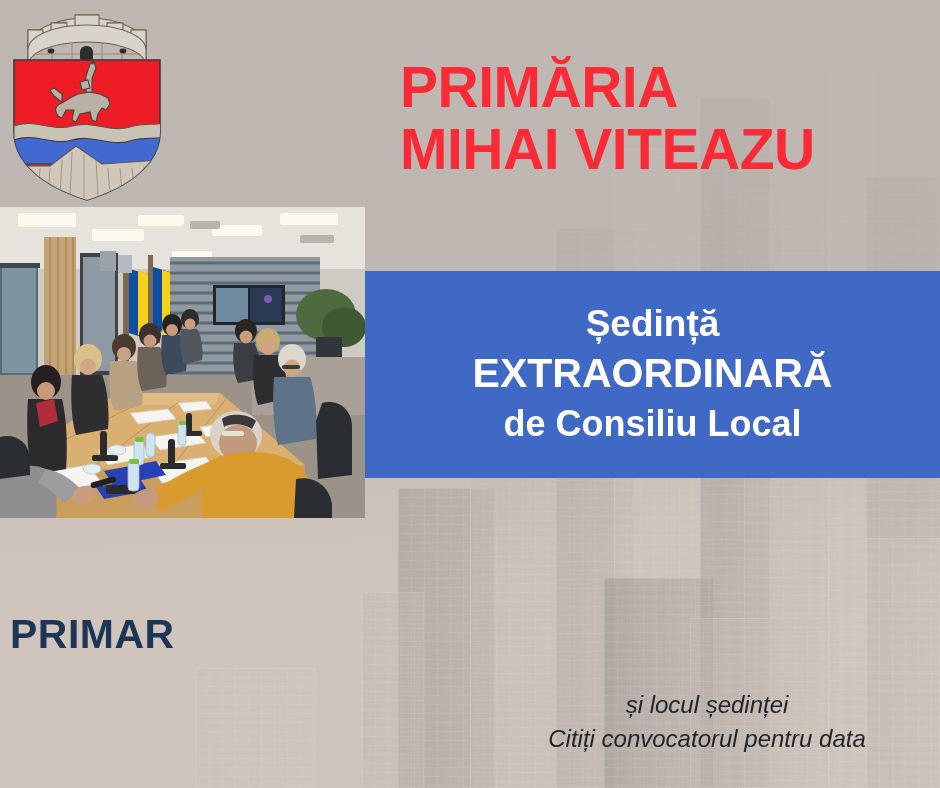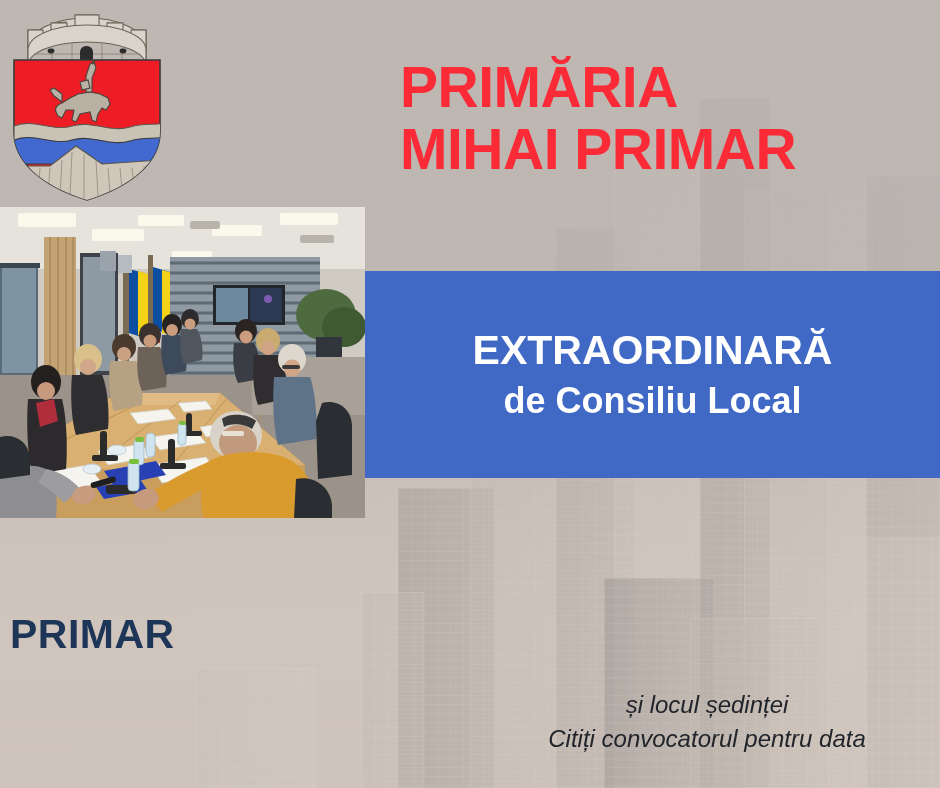--- a/index.html
+++ b/index.html
@@ -243,21 +243,21 @@
           <path d="M88,60 L96,50 L102,44" stroke-width="2.2" fill="none"></path>
           <circle cx="103" cy="41" r="4"></circle>
           <path d="M76,78 L84,76 L86,84 L78,86 Z"></path>
         </g>
       </g>
     </svg>
   </div>
 
   <div class="title-block">
     <div class="title-line l1">PRIMĂRIA</div>
-    <div class="title-line l2">MIHAI PRIMAR</div>
+    <div class="title-line l2">MIHAI VITEAZU</div>
   </div>
 
   <div class="photo">
     <svg width="365" height="311" viewBox="0 0 365 311">
 
       <rect x="0" y="0" width="365" height="311" fill="#d8d4cd"></rect>
       <rect x="0" y="0" width="365" height="66" fill="#e6e3dd"></rect>
       <rect x="0" y="62" width="365" height="140" fill="#cfcbc3"></rect>
 
       <g fill="#fbf8ec">
@@ -420,20 +420,21 @@
 
       <g fill="#2a2d31">
         <path d="M322,196 C338,192 352,202 352,220 L352,268 L318,272 L316,214 Z"></path>
         <path d="M296,272 C312,268 330,278 332,298 L332,311 L294,311 Z"></path>
         <path d="M0,230 C14,226 28,234 30,250 L30,268 L0,272 Z"></path>
       </g>
     </svg>
   </div>
 
   <div class="banner">
+    <div class="banner-line b1">Ședință</div>
     <div class="banner-line b2">EXTRAORDINARĂ</div>
     <div class="banner-line b3">de Consiliu Local</div>
   </div>
 
   <div class="mayor">
     <div class="mayor-role">PRIMAR</div>
   </div>
 
   <div class="footnote">
     <div class="fn-line f2">și locul ședinței</div>

